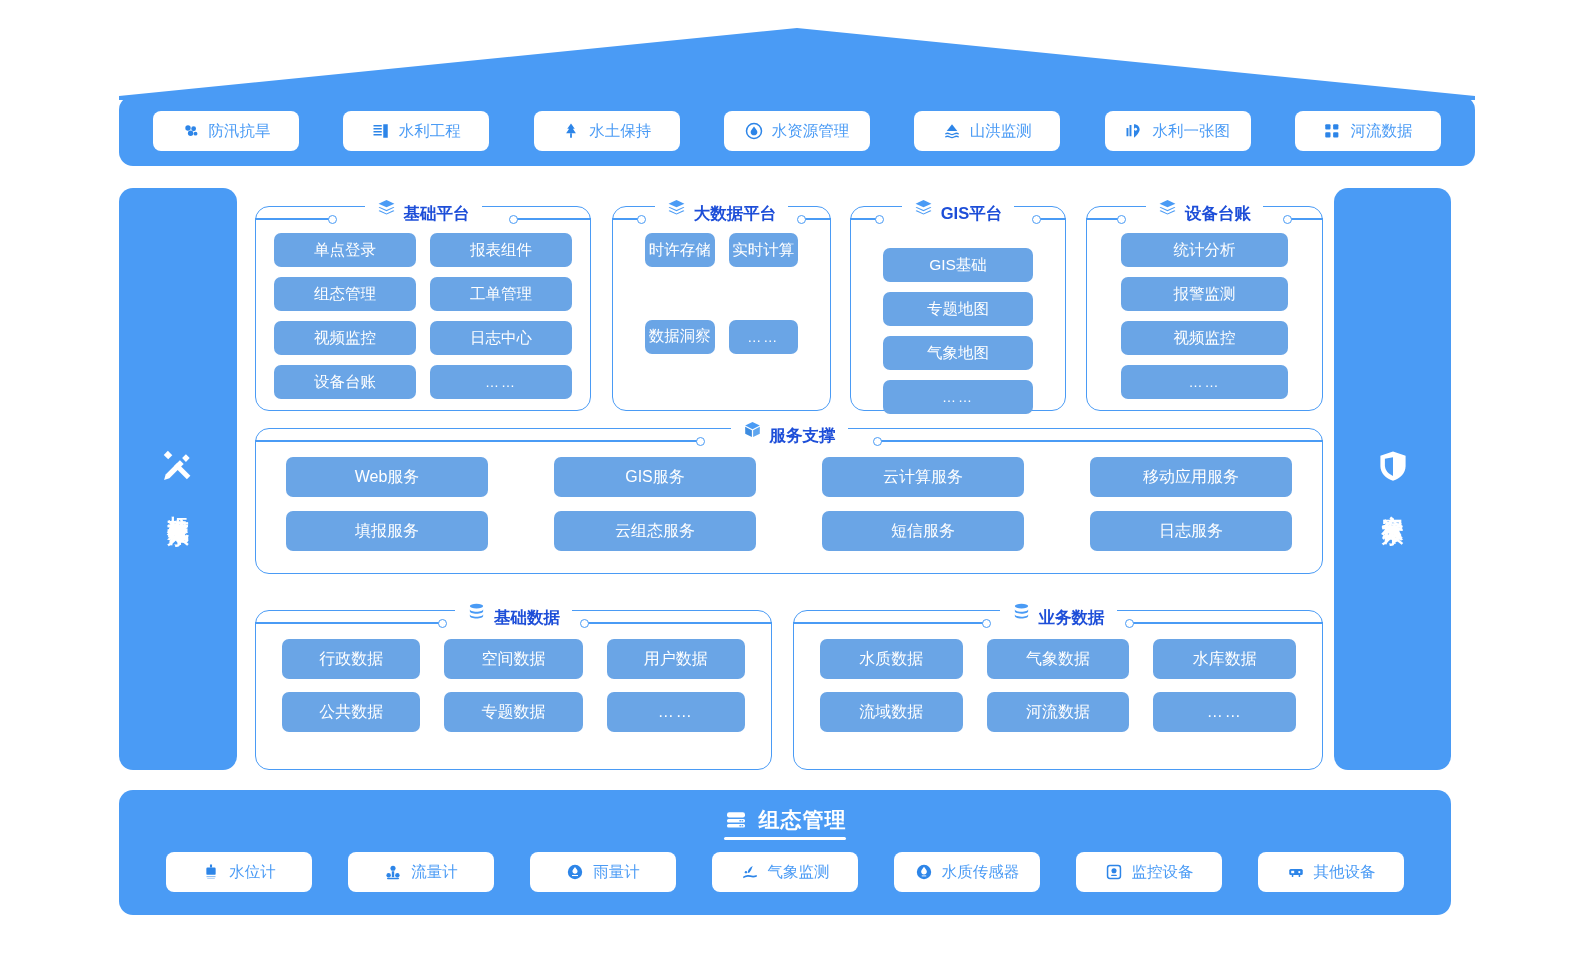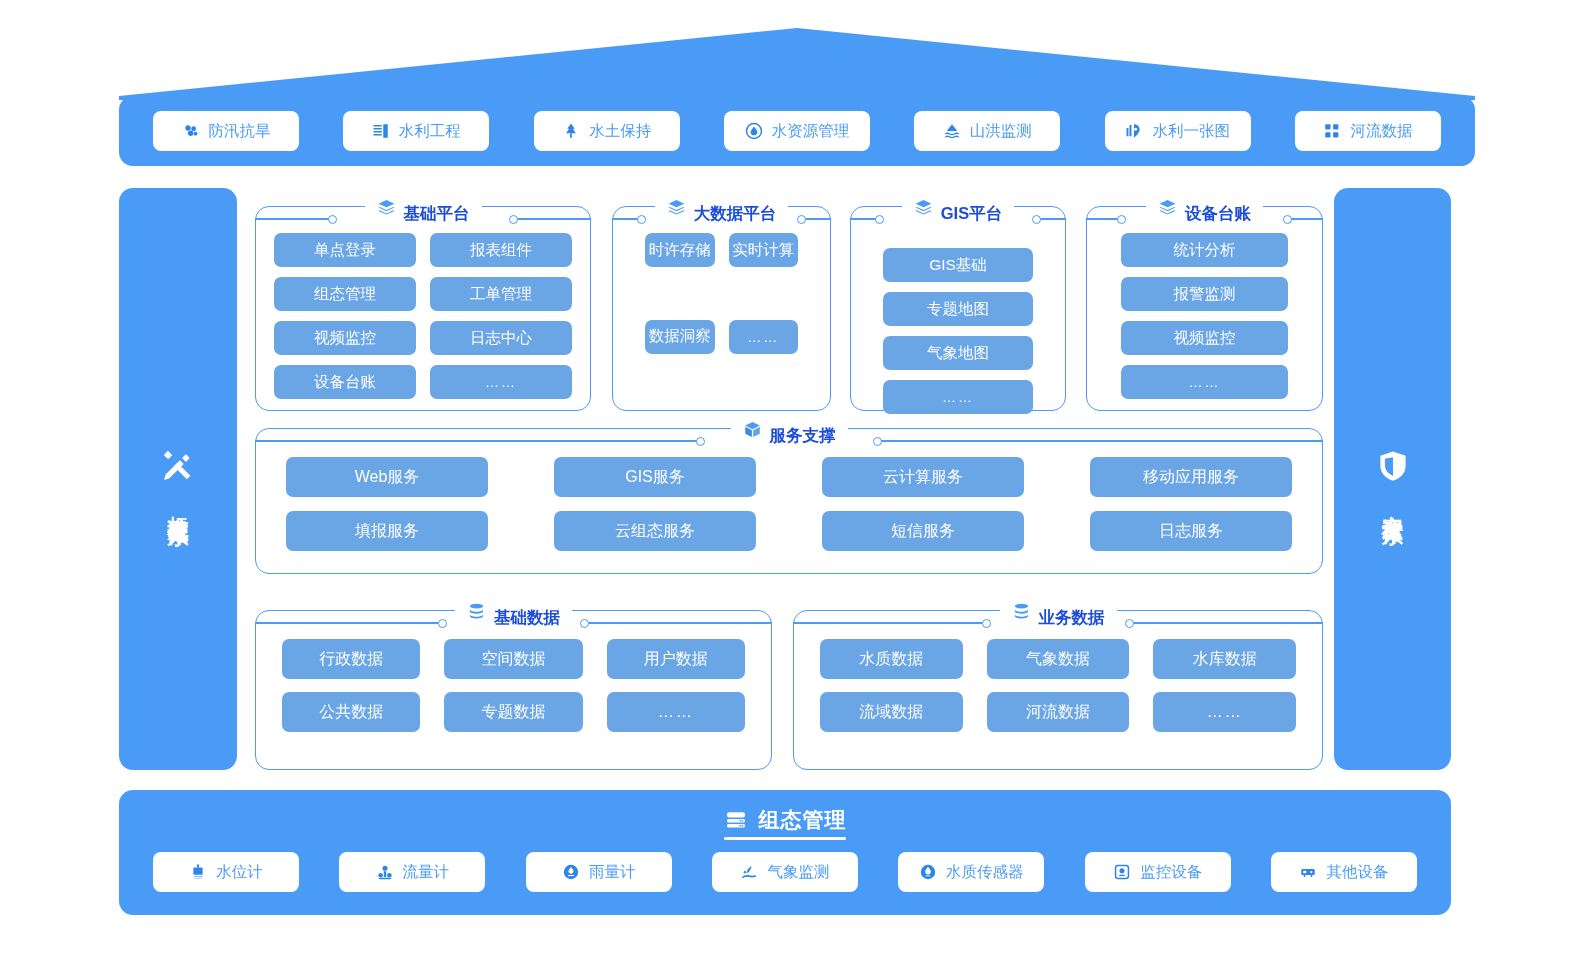--- a/index.html
+++ b/index.html
@@ -70,21 +70,21 @@
   .data-grid{display:grid;grid-template-columns:repeat(3,1fr);gap:13px 24px;}
 
   
   .bottom{position:absolute;left:119px;top:790px;width:1332px;height:125px;
      background:#4a9bf5;border-radius:14px;}
   .bottom-title{position:absolute;left:0;top:16px;width:100%;
      display:flex;align-items:center;justify-content:center;gap:11px;}
   .bottom-title .tx{color:#fff;font-size:21px;font-weight:bold;letter-spacing:1px;}
   .bottom-rule{position:absolute;left:50%;top:47px;transform:translateX(-50%);
      width:122px;height:3px;background:#fff;border-radius:2px;}
-  .bottom-chips{position:absolute;left:0;top:62px;width:100%;padding:0 34px;
+  .bottom-chips{position:absolute;left:0;top:62px;width:100%;padding:0 47px;
      display:flex;align-items:flex-end;justify-content:space-between;}
 </style>
 </head>
 <body>
 <div id="stage">
 
 <div class="roof">
   <svg viewBox="0 0 1356 72" preserveAspectRatio="none">
     <path d="M0,68 L678,0 L1356,68 L1356,72 L0,72 Z" fill="#4a9bf5"></path>
   </svg>

